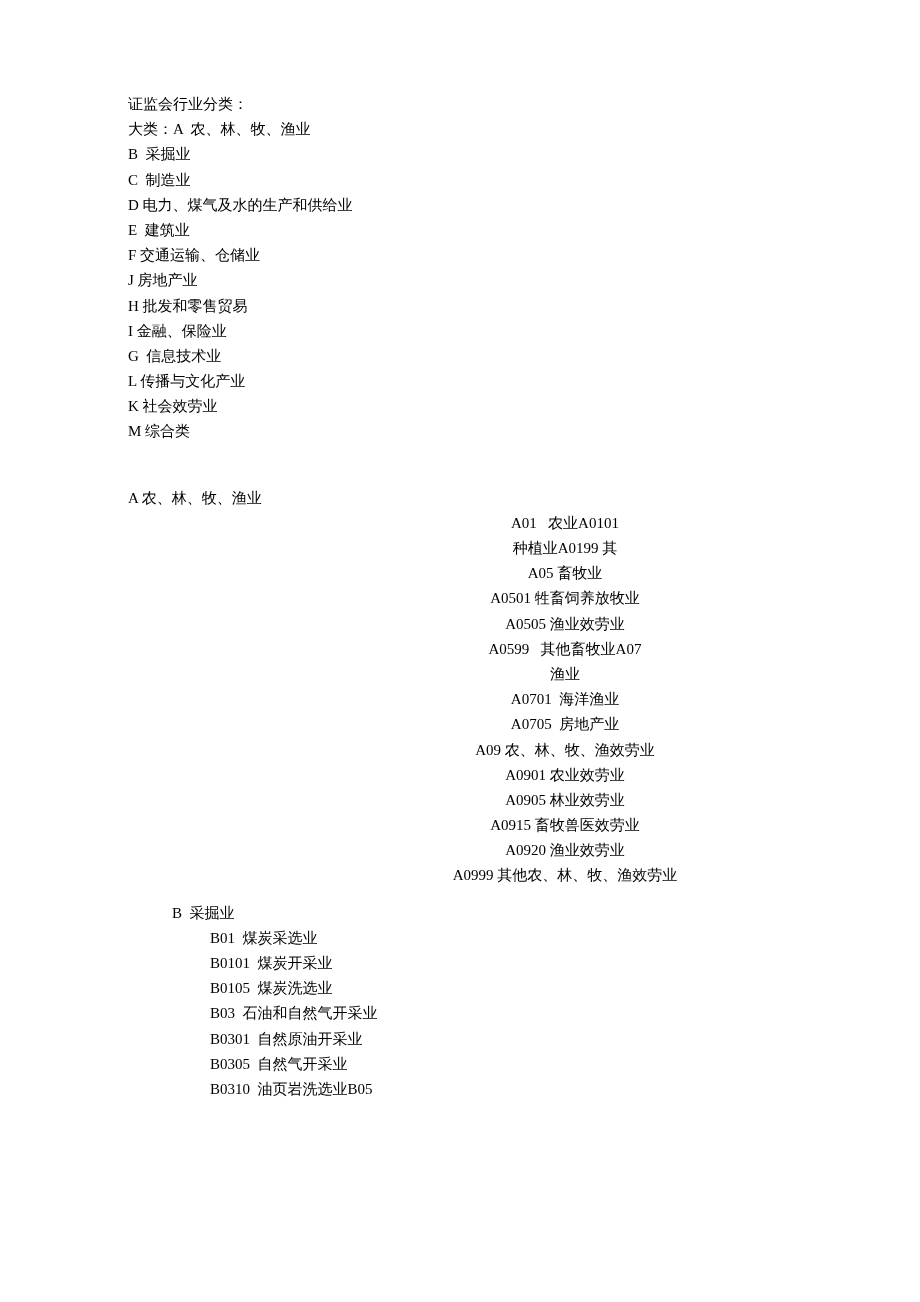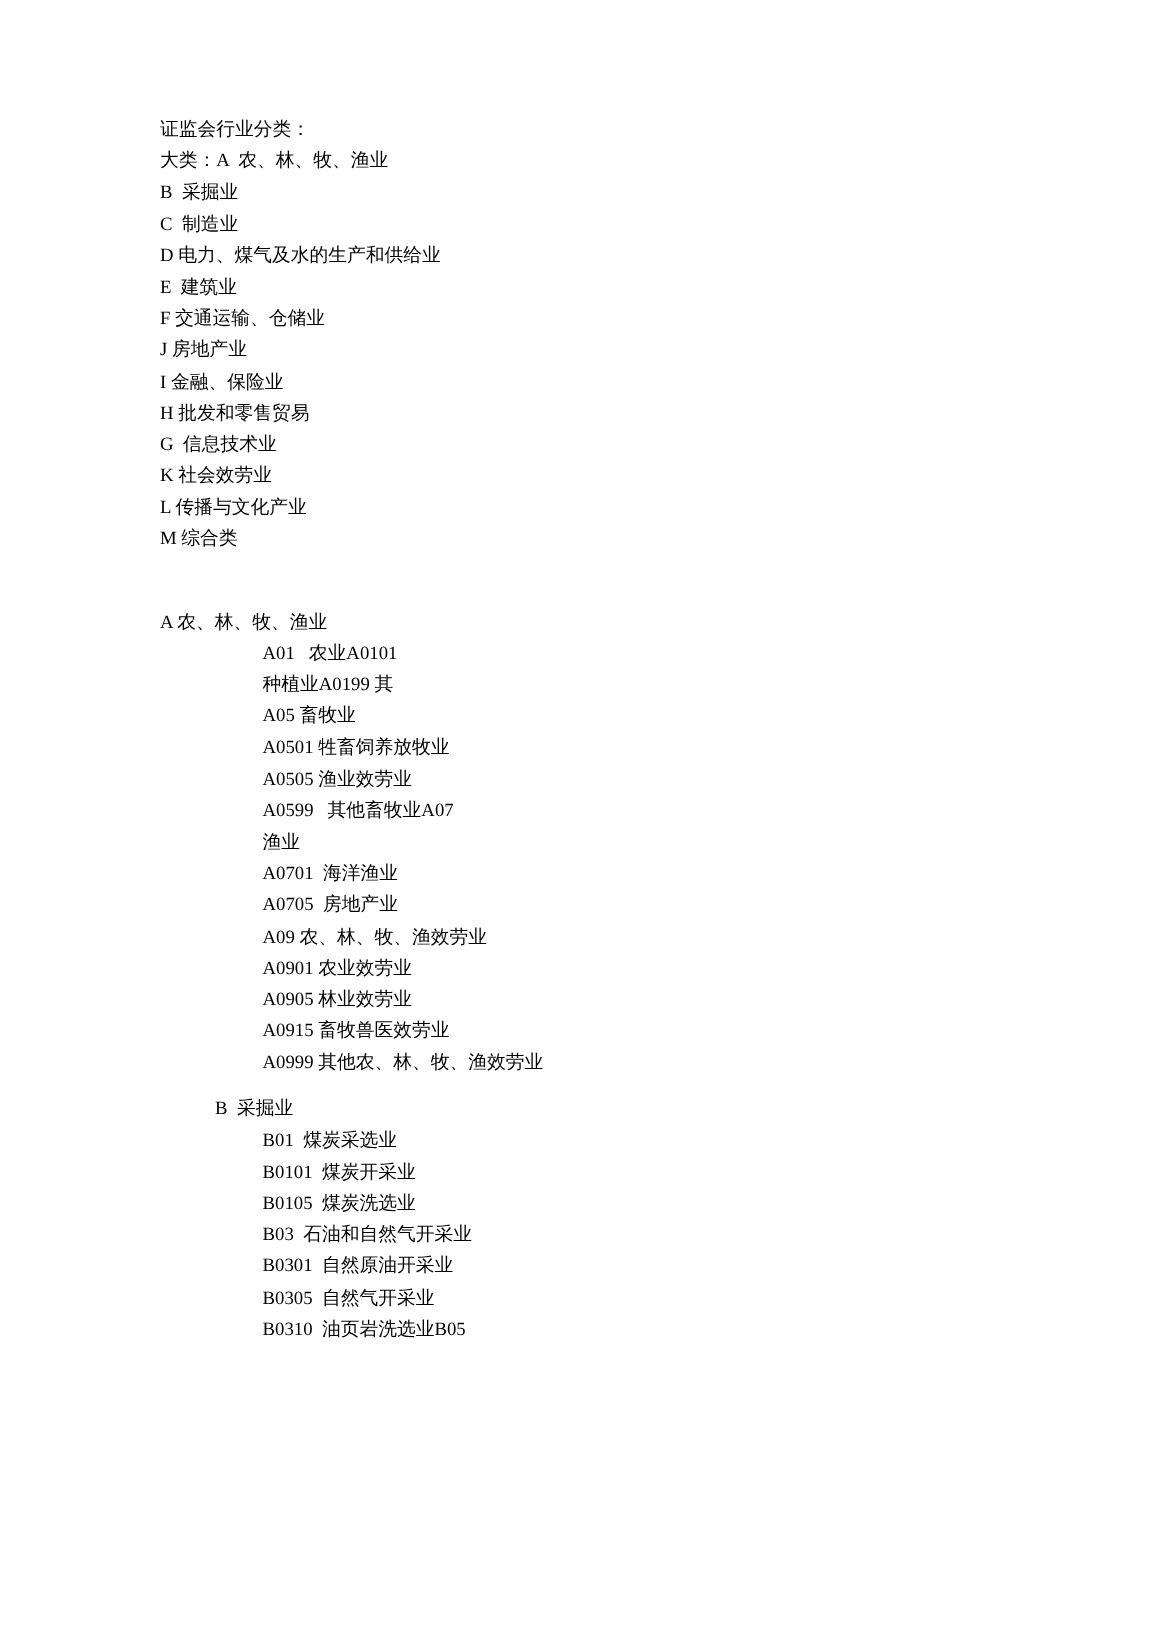--- a/index.html
+++ b/index.html
@@ -22,20 +22,21 @@
     .major-list {
       margin-bottom: 41px;
     }
     .section-a {
       margin-bottom: 12px;
     }
     .section-a-header {
     }
     .section-a-items {
       padding-left: 82px;
+      text-align: center;
     }
     .section-b {
     }
     .section-b-header {
       padding-left: 44px;
     }
     .section-b-items {
       padding-left: 82px;
     }
     .line {
@@ -48,44 +49,45 @@
 <div class="title">证监会行业分类：</div>
 
 <div class="major-list" id="major-list">
     <div class="line">大类：A  农、林、牧、渔业</div>
     <div class="line">B  采掘业</div>
     <div class="line">C  制造业</div>
     <div class="line">D 电力、煤气及水的生产和供给业</div>
     <div class="line">E  建筑业</div>
     <div class="line">F 交通运输、仓储业</div>
     <div class="line">J 房地产业</div>
+    <div class="line">H 批发和零售贸易</div>
     <div class="line">I 金融、保险业</div>
-    <div class="line">H 批发和零售贸易</div>
     <div class="line">G  信息技术业</div>
+    <div class="line">L 传播与文化产业</div>
     <div class="line">K 社会效劳业</div>
-    <div class="line">L 传播与文化产业</div>
     <div class="line">M 综合类</div>
   </div>
 
 <div class="section-a">
   <div class="section-a-header line">A 农、林、牧、渔业</div>
   <div class="section-a-items" id="section-a-items">
       <div class="line">A01   农业A0101</div>
       <div class="line">种植业A0199 其</div>
       <div class="line">A05 畜牧业</div>
       <div class="line">A0501 牲畜饲养放牧业</div>
       <div class="line">A0505 渔业效劳业</div>
       <div class="line">A0599   其他畜牧业A07</div>
       <div class="line">渔业</div>
       <div class="line">A0701  海洋渔业</div>
       <div class="line">A0705  房地产业</div>
       <div class="line">A09 农、林、牧、渔效劳业</div>
       <div class="line">A0901 农业效劳业</div>
       <div class="line">A0905 林业效劳业</div>
       <div class="line">A0915 畜牧兽医效劳业</div>
+      <div class="line">A0920 渔业效劳业</div>
       <div class="line">A0999 其他农、林、牧、渔效劳业</div>
     </div>
 </div>
 
 <div class="section-b">
   <div class="section-b-header line">B  采掘业</div>
   <div class="section-b-items" id="section-b-items">
       <div class="line">B01  煤炭采选业</div>
       <div class="line">B0101  煤炭开采业</div>
       <div class="line">B0105  煤炭洗选业</div>

